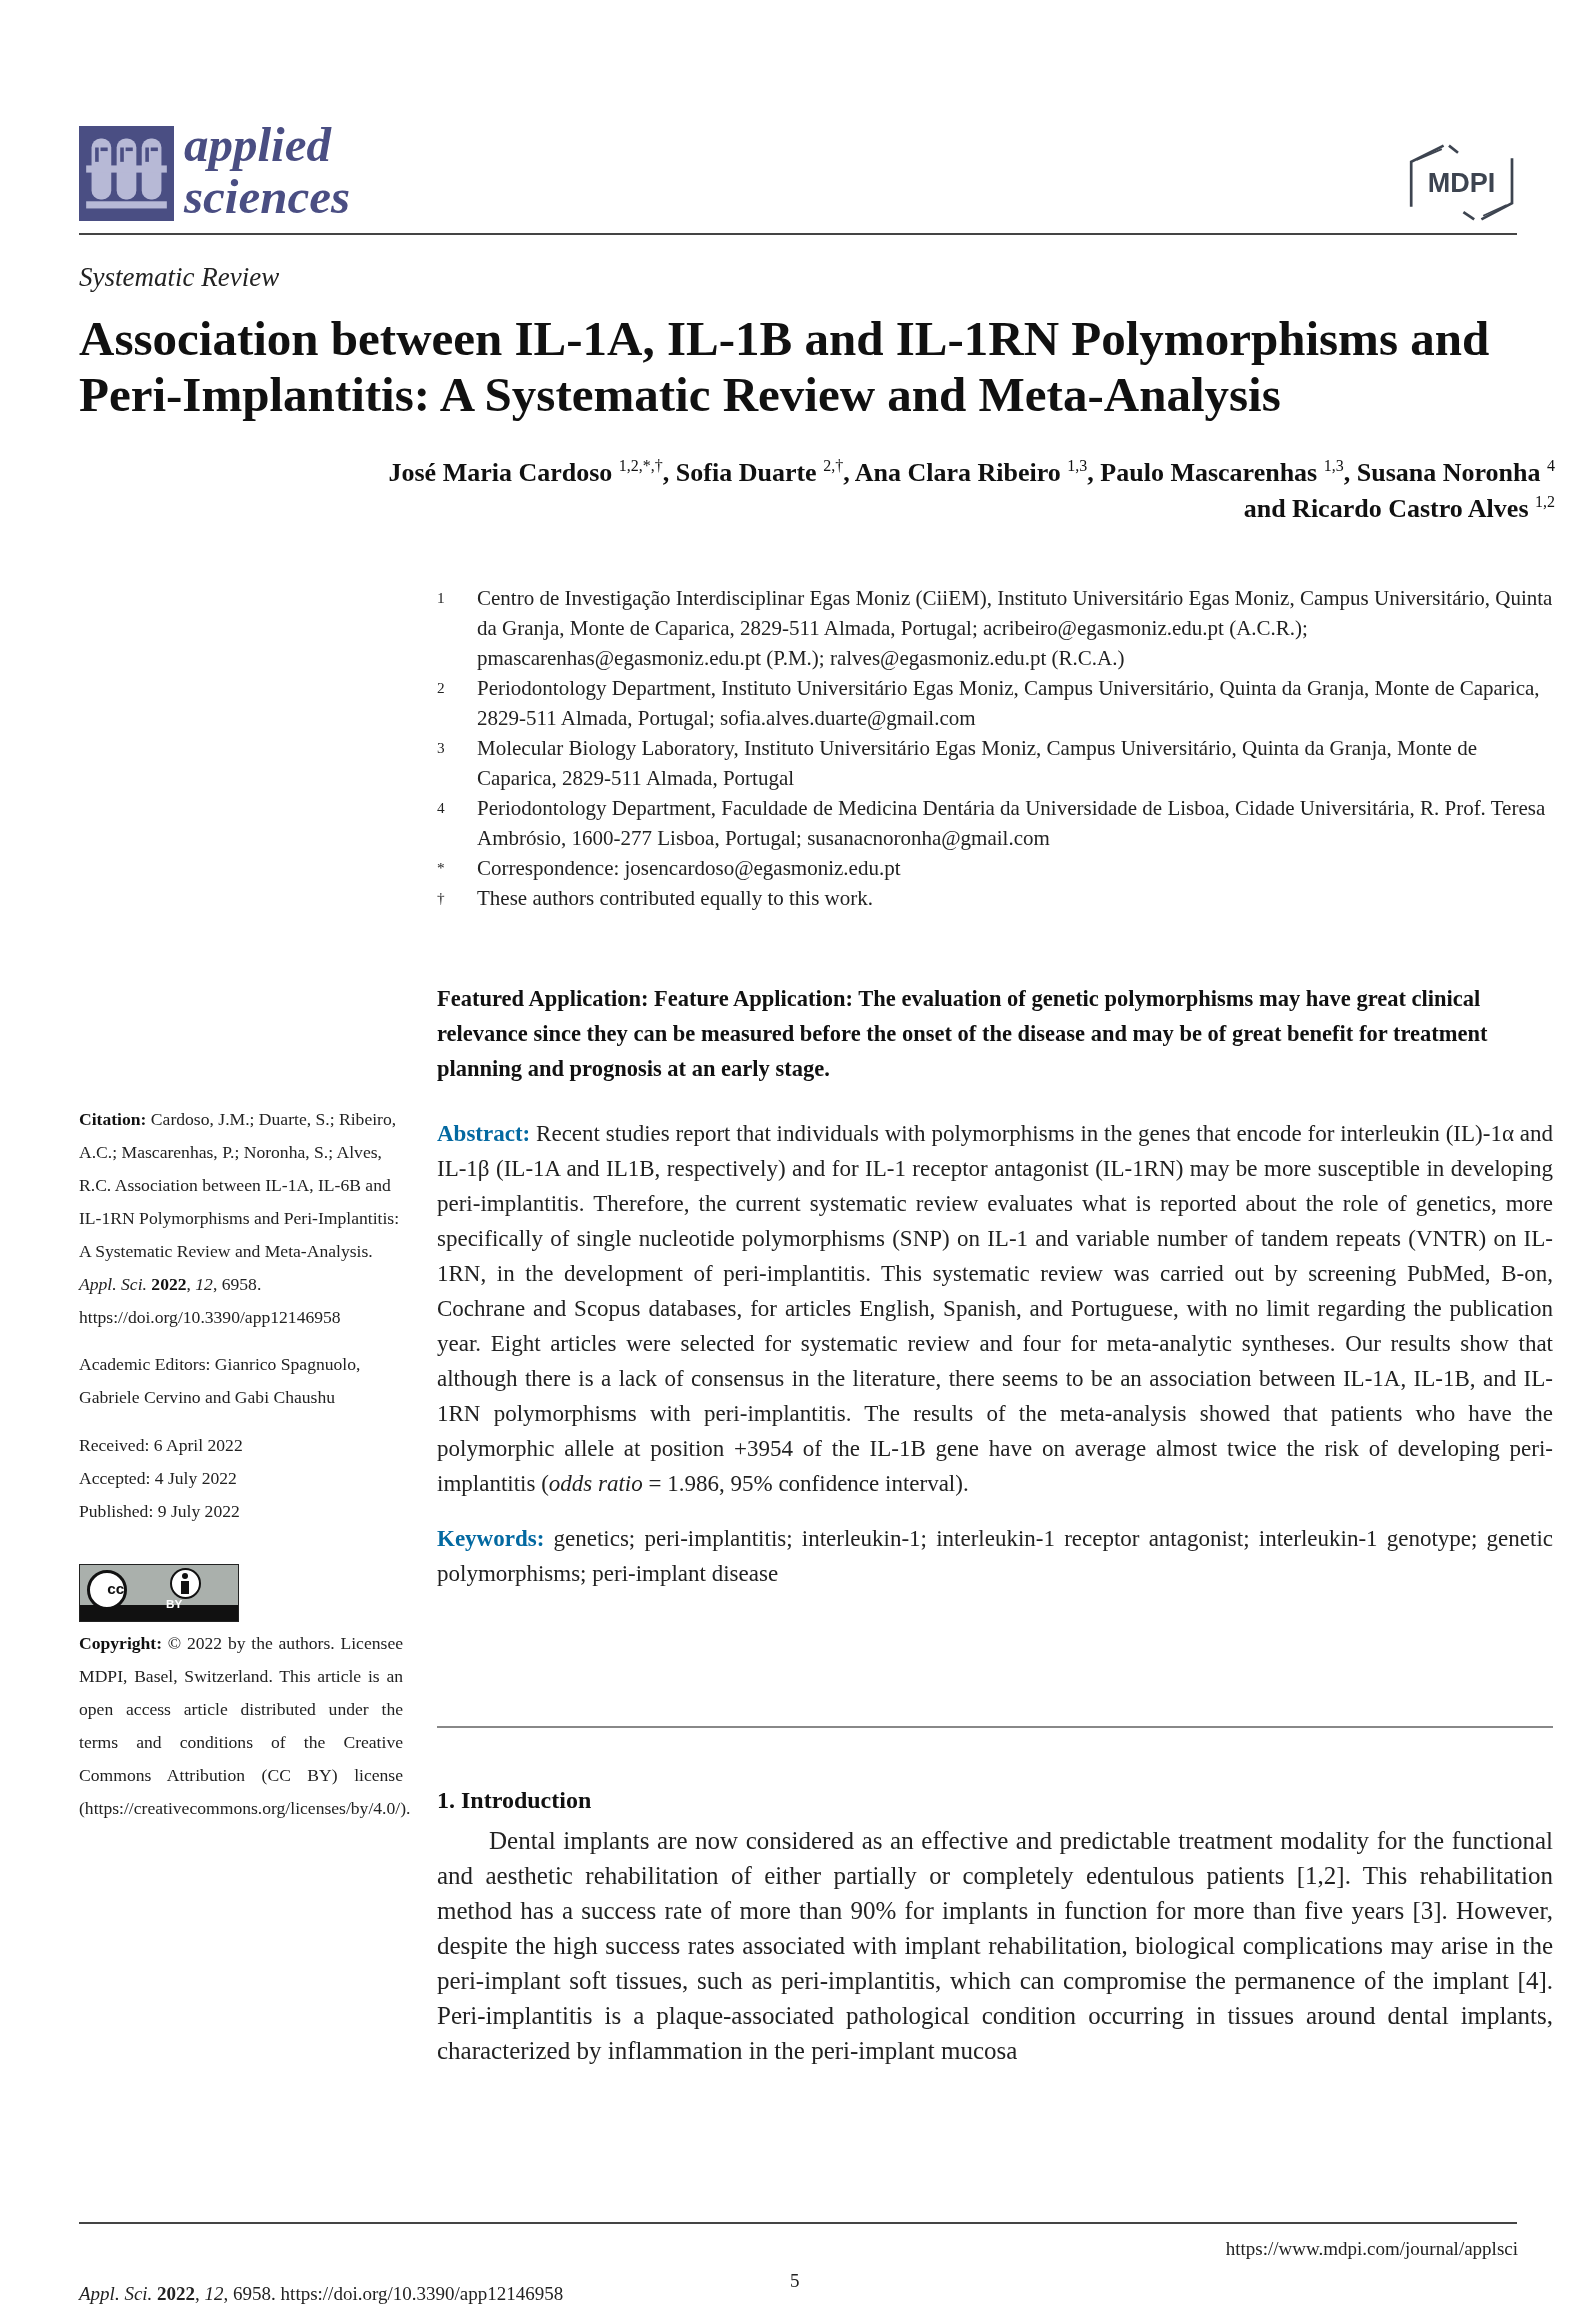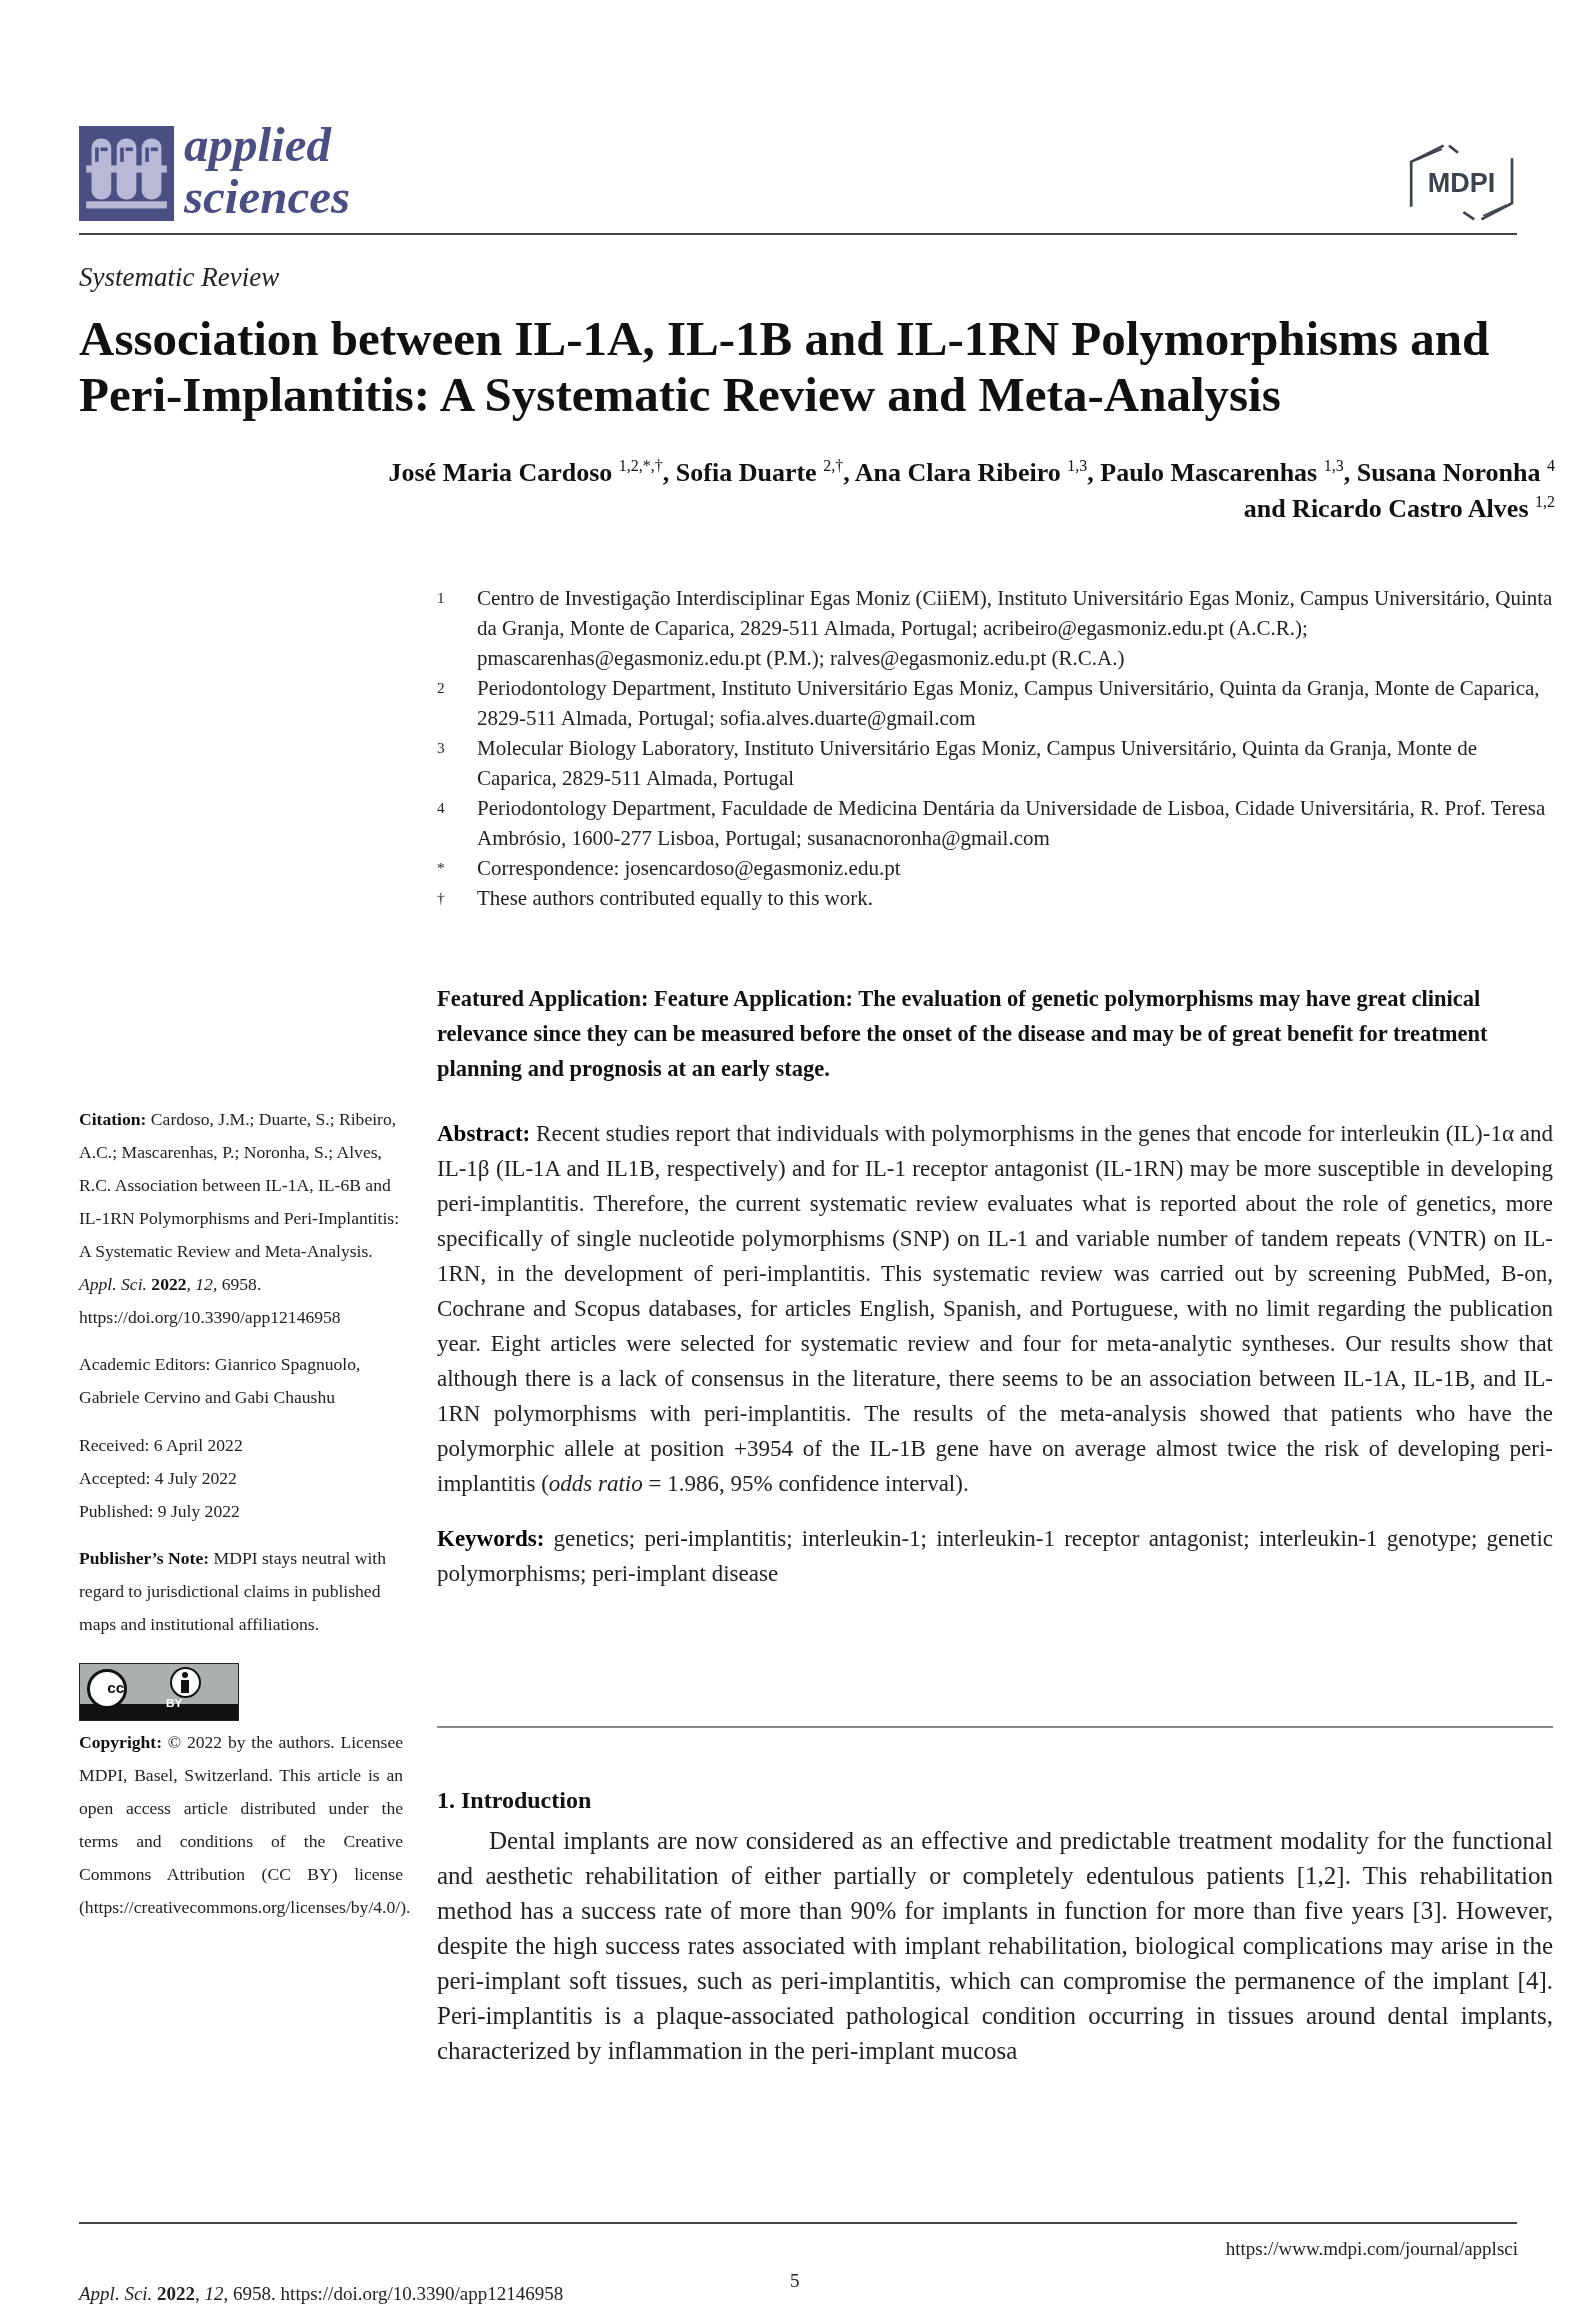--- a/index.html
+++ b/index.html
@@ -39,21 +39,21 @@
   .cc-badge .cc-circle { position: absolute; left: 7.2px; top: 5.4px; width: 40px; height: 40px; border-radius: 50%; background: #fff; border: 3.6px solid #111;
                           box-sizing: border-box; font-family: "Liberation Sans", sans-serif; font-weight: bold; font-size: 15.3px; line-height: 32px; text-align: right; color: #111; }
   .cc-badge .by-circle { position: absolute; left: 90px; top: 3.6px; width: 31px; height: 31px; border-radius: 50%; background: #fff; border: 2.7px solid #111; box-sizing: border-box; }
   .cc-badge .by-circle .head { position: absolute; left: 10px; top: 2.7px; width: 6.3px; height: 6.3px; border-radius: 50%; background: #111; }
   .cc-badge .by-circle .bodyp { position: absolute; left: 9px; top: 10.8px; width: 8px; height: 12.6px; background: #111; }
   .justify { text-align: justify; }
 
   
   .maincol { left: 437px; top: 1116px; width: 1116px; font-size: 23px; line-height: 35px; color: #222; }
   .maincol p { margin: 0; text-align: justify; }
-  .maincol b { color: #000000; }
+  .maincol b { color: #0369a1; }
   .main-rule { left: 437px; top: 1726px; width: 1116px; height: 1.8px; background: #888; }
   .section-heading { left: 437px; top: 1787px; font-weight: bold; font-size: 24px; color: #111; }
   .intro { left: 437px; top: 1823px; width: 1116px; font-size: 25px; line-height: 35px; color: #222; text-align: justify; text-indent: 52px; }
 
   
   .footer-rule { left: 79px; top: 2222px; width: 1438px; height: 1.8px; background: #444; }
   .footer-left { left: 79px; top: 2238px; font-size: 19px; color: #222; margin-top: 45px; }
   .footer-right { right: 77px; top: 2238px; font-size: 19px; color: #222; }
   .page-num { left: 790px; top: 2270px; font-size: 19px; color: #222; }
 </style>
@@ -135,21 +135,20 @@
 
 <div class="abs leftcol">
   <p><b>Citation:</b> <span>Cardoso, J.M.; Duarte, S.; Ribeiro, A.C.; Mascarenhas, P.; Noronha, S.; Alves, R.C. Association between IL-1A, IL-6B and IL-1RN Polymorphisms and Peri-Implantitis: A Systematic Review and Meta-Analysis.</span> <i>Appl. Sci.</i> <b>2022</b>, <i>12</i><span>, 6958. https://doi.org/10.3390/app12146958</span></p>
   <div class="gap"></div>
   <p>Academic Editors: Gianrico Spagnuolo, Gabriele Cervino and Gabi Chaushu</p>
   <div class="gap"></div>
   <p>Received: 6 April 2022</p>
   <p>Accepted: 4 July 2022</p>
   <p>Published: 9 July 2022</p>
   <div class="gap"></div>
-  <p><b>Publisher’s Note:</b> <span>MDPI stays neutral with regard to jurisdictional claims in published maps and institutional affiliations.</span></p>
   <div class="gap"></div>
   <div class="cc-badge">
     <div class="bar"></div>
     <div class="cc-circle">cc</div>
     <div class="by-circle">
         <div class="head"></div>
         <div class="bodyp"></div>
       </div>
     <div class="by-label">BY</div>
   </div>

